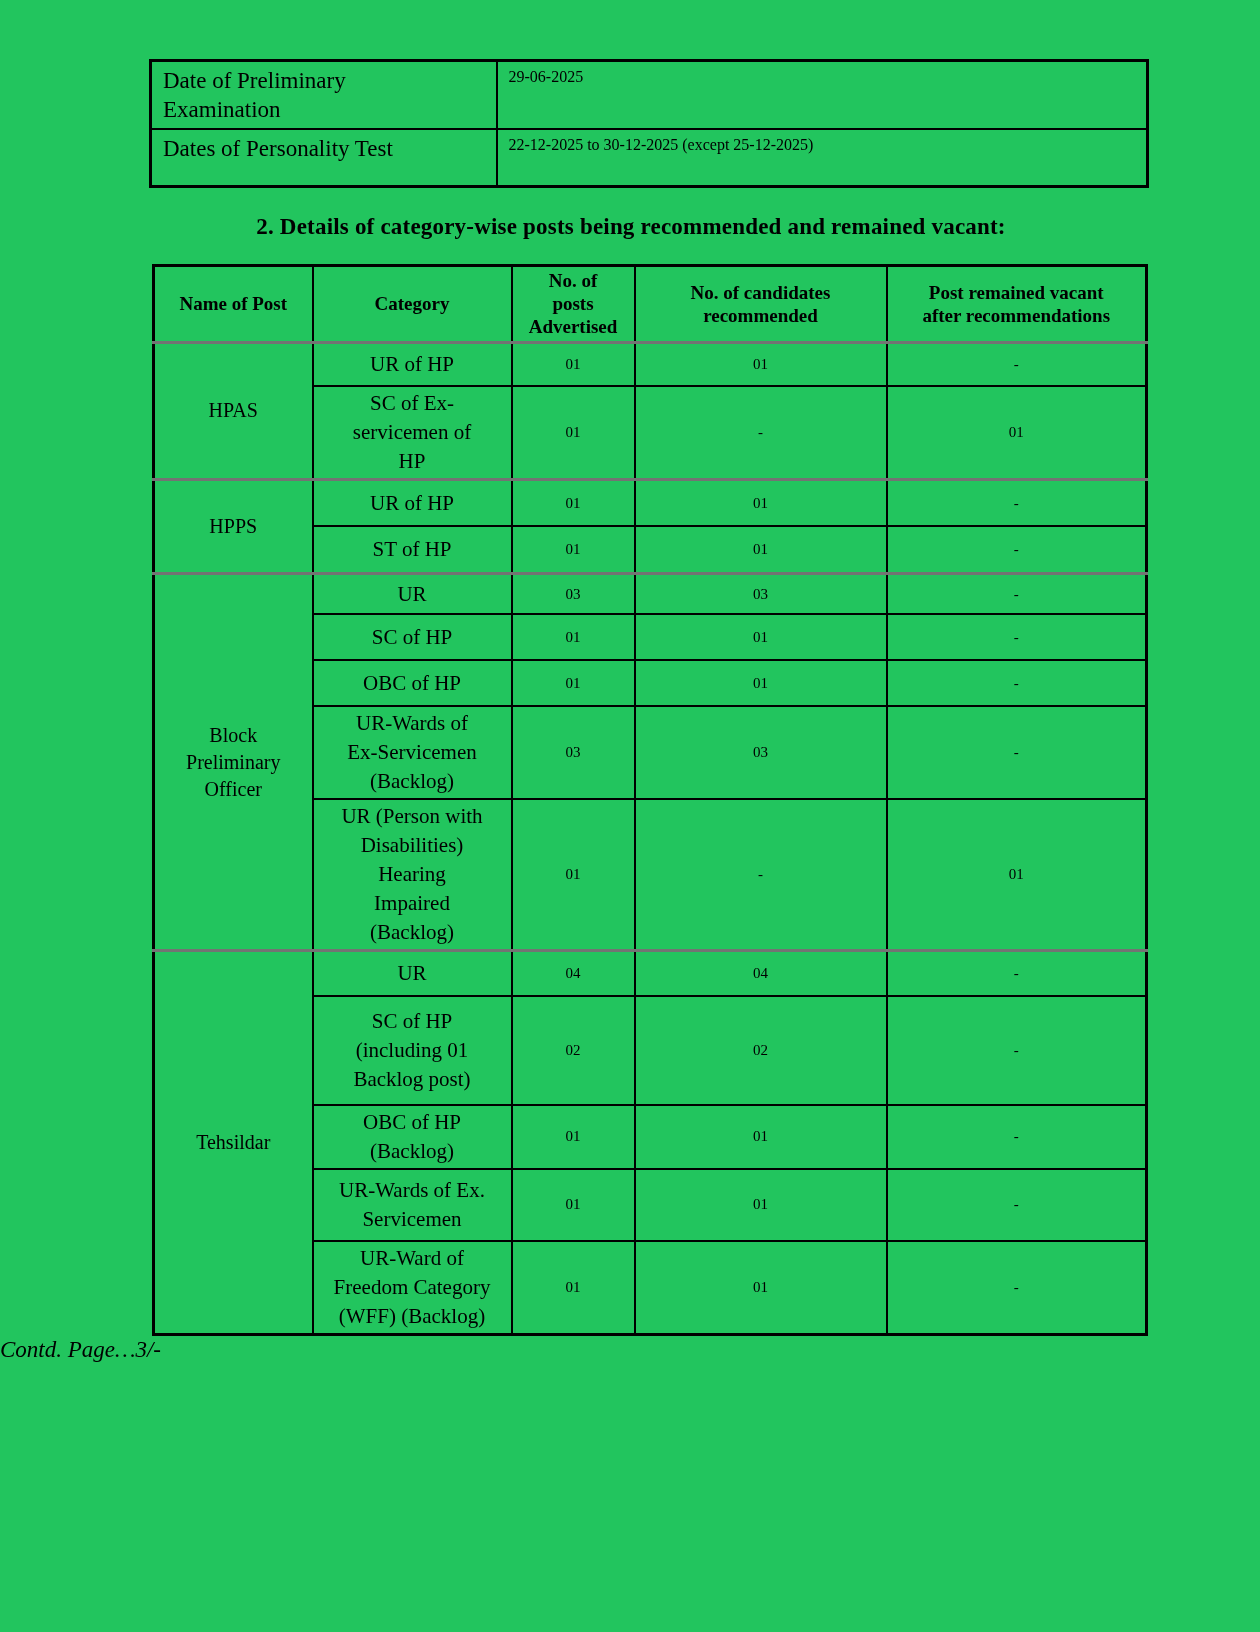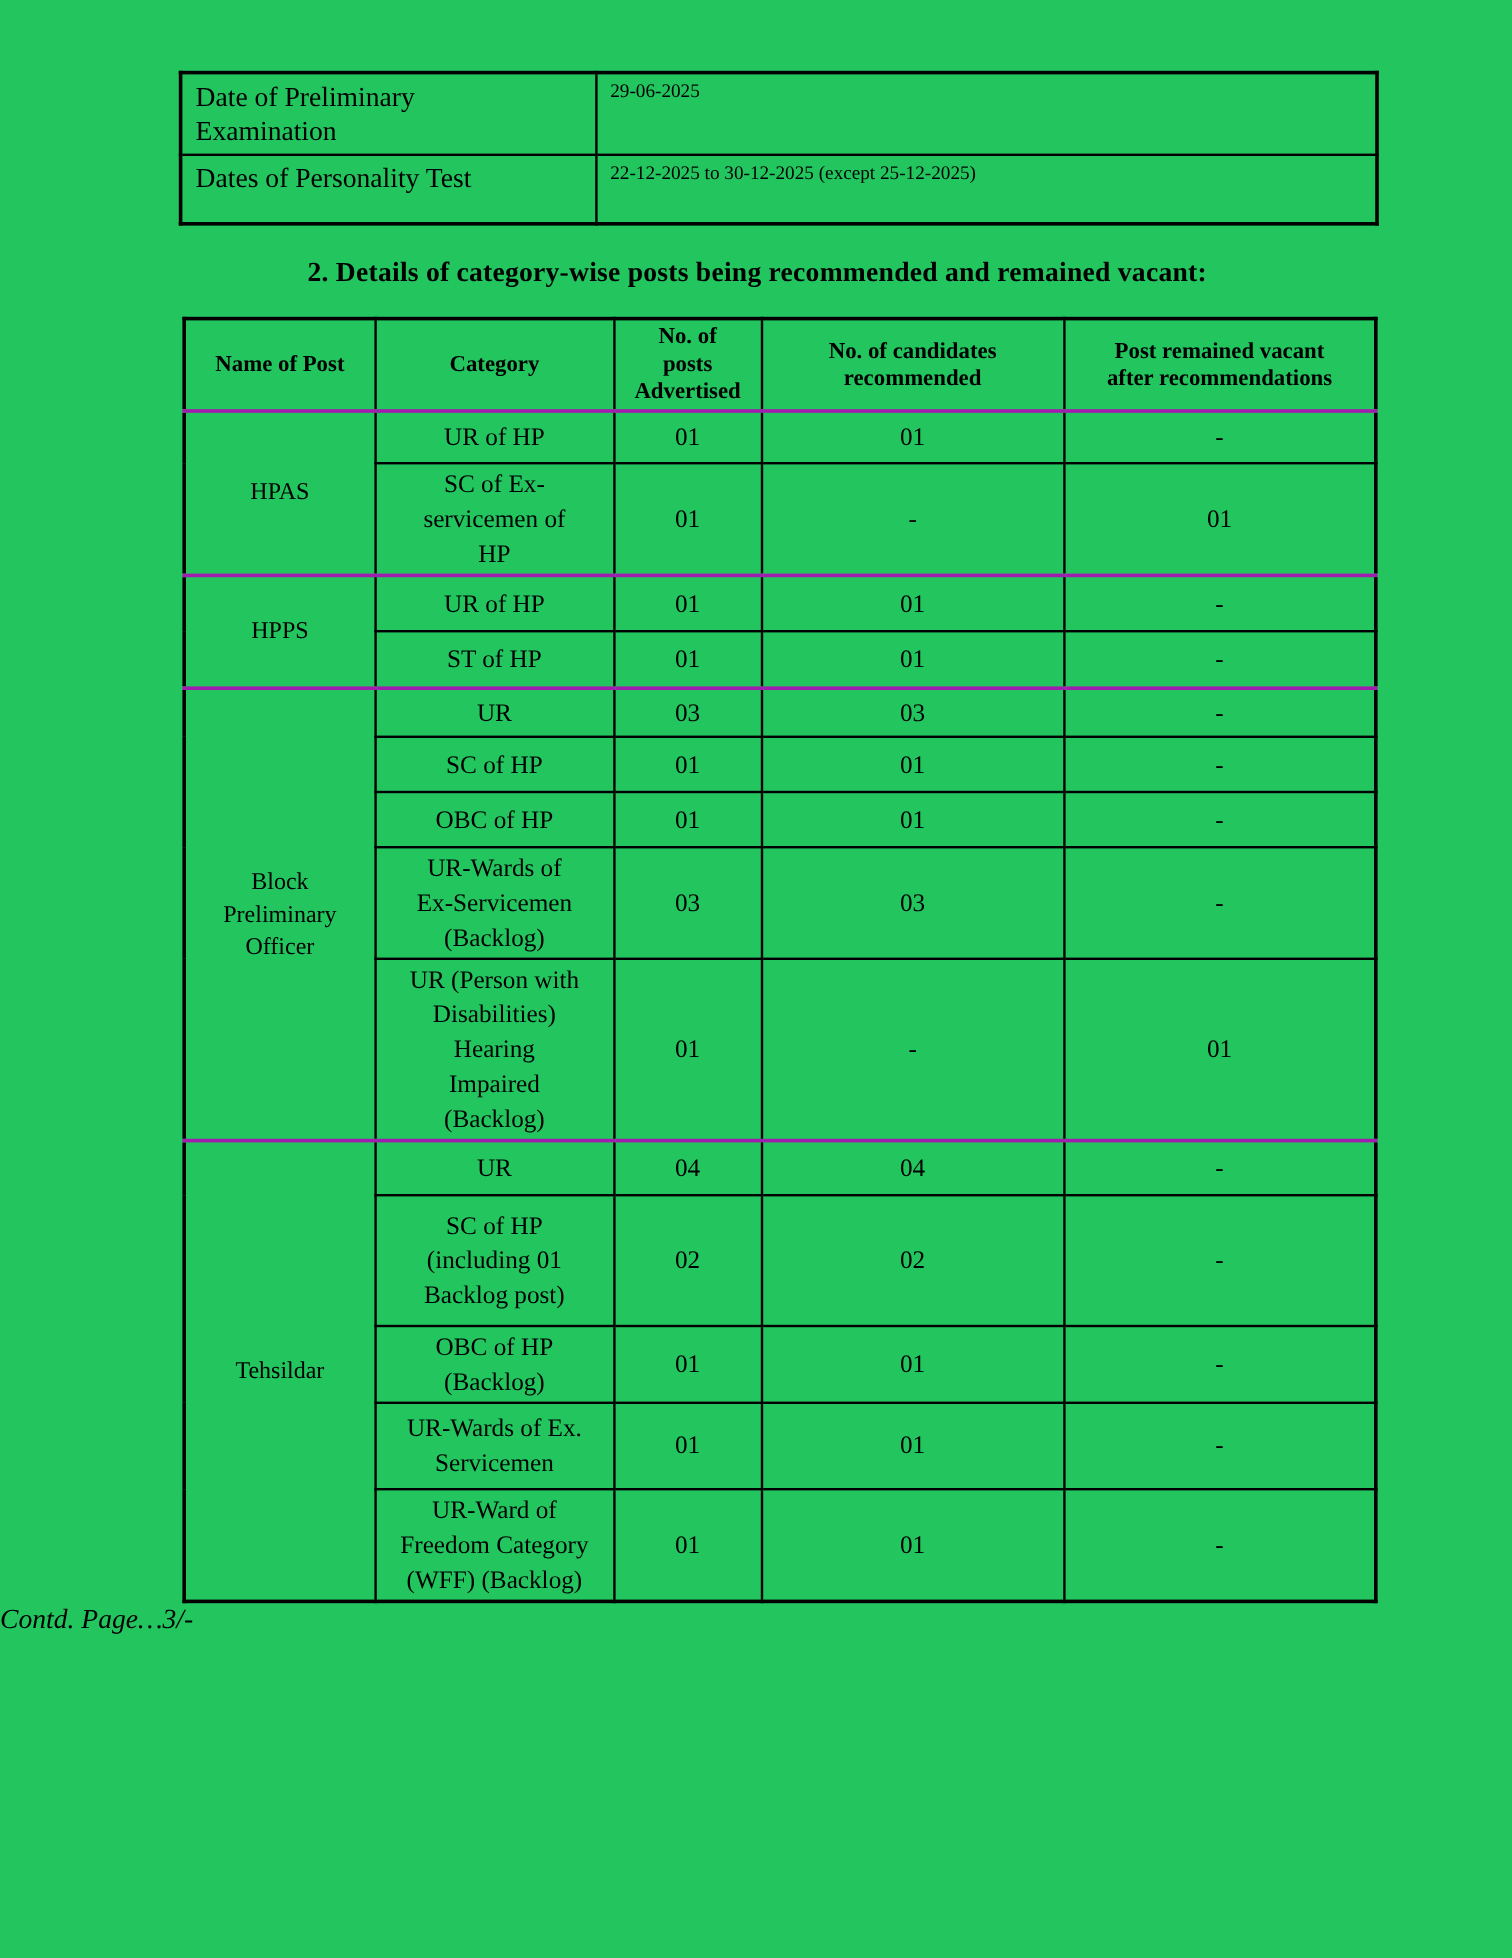--- a/index.html
+++ b/index.html
@@ -78,24 +78,24 @@
     font-size: 20px;
     line-height: 1.35;
     white-space: pre-line;
   }
   td.cat {
     font-size: 21px;
     line-height: 1.38;
     white-space: pre-line;
   }
   td.num {
-    font-size: 21px;
+    font-size: 15px;
   }
   tr.group-start th, tr.group-start td {
-    border-top: 3px solid #a21caf;
+    border-top: 3px solid #737373;
     border-radius: 11px;
   }
 
   
   .footer {
     position: absolute;
     left: 0;
     top: 1337px;
     width: 1141px;
     font-size: 23px;

